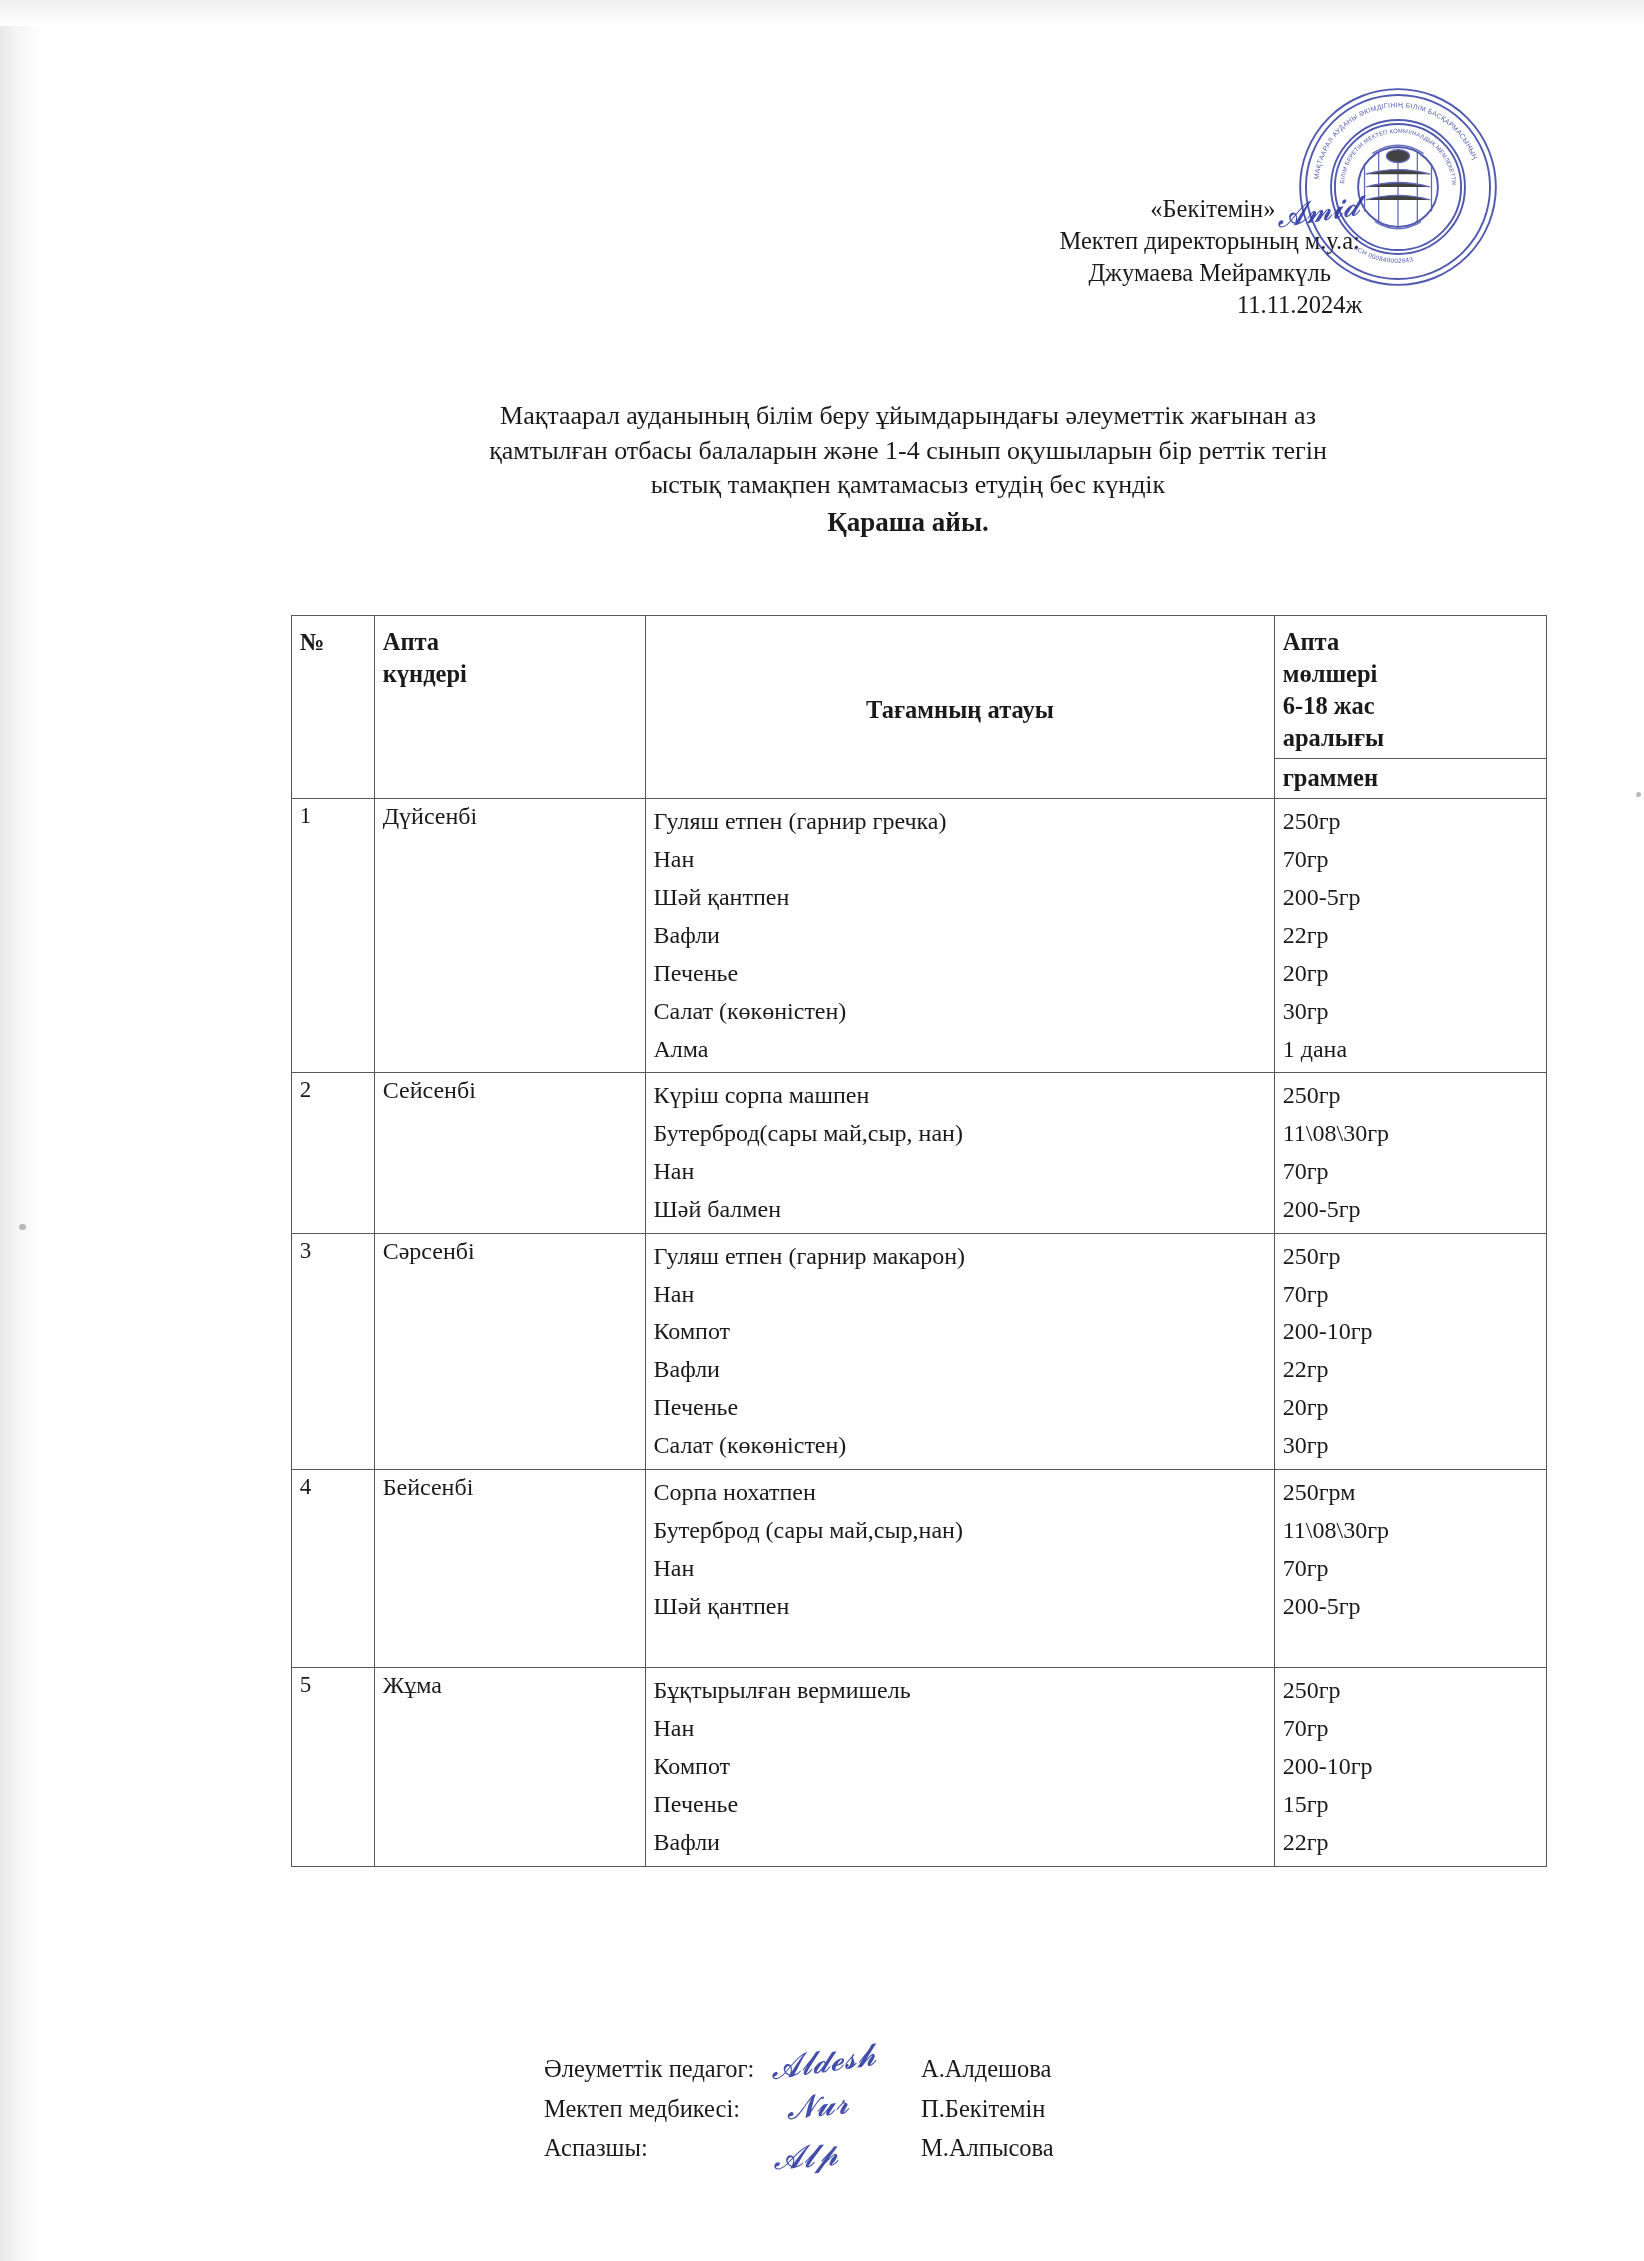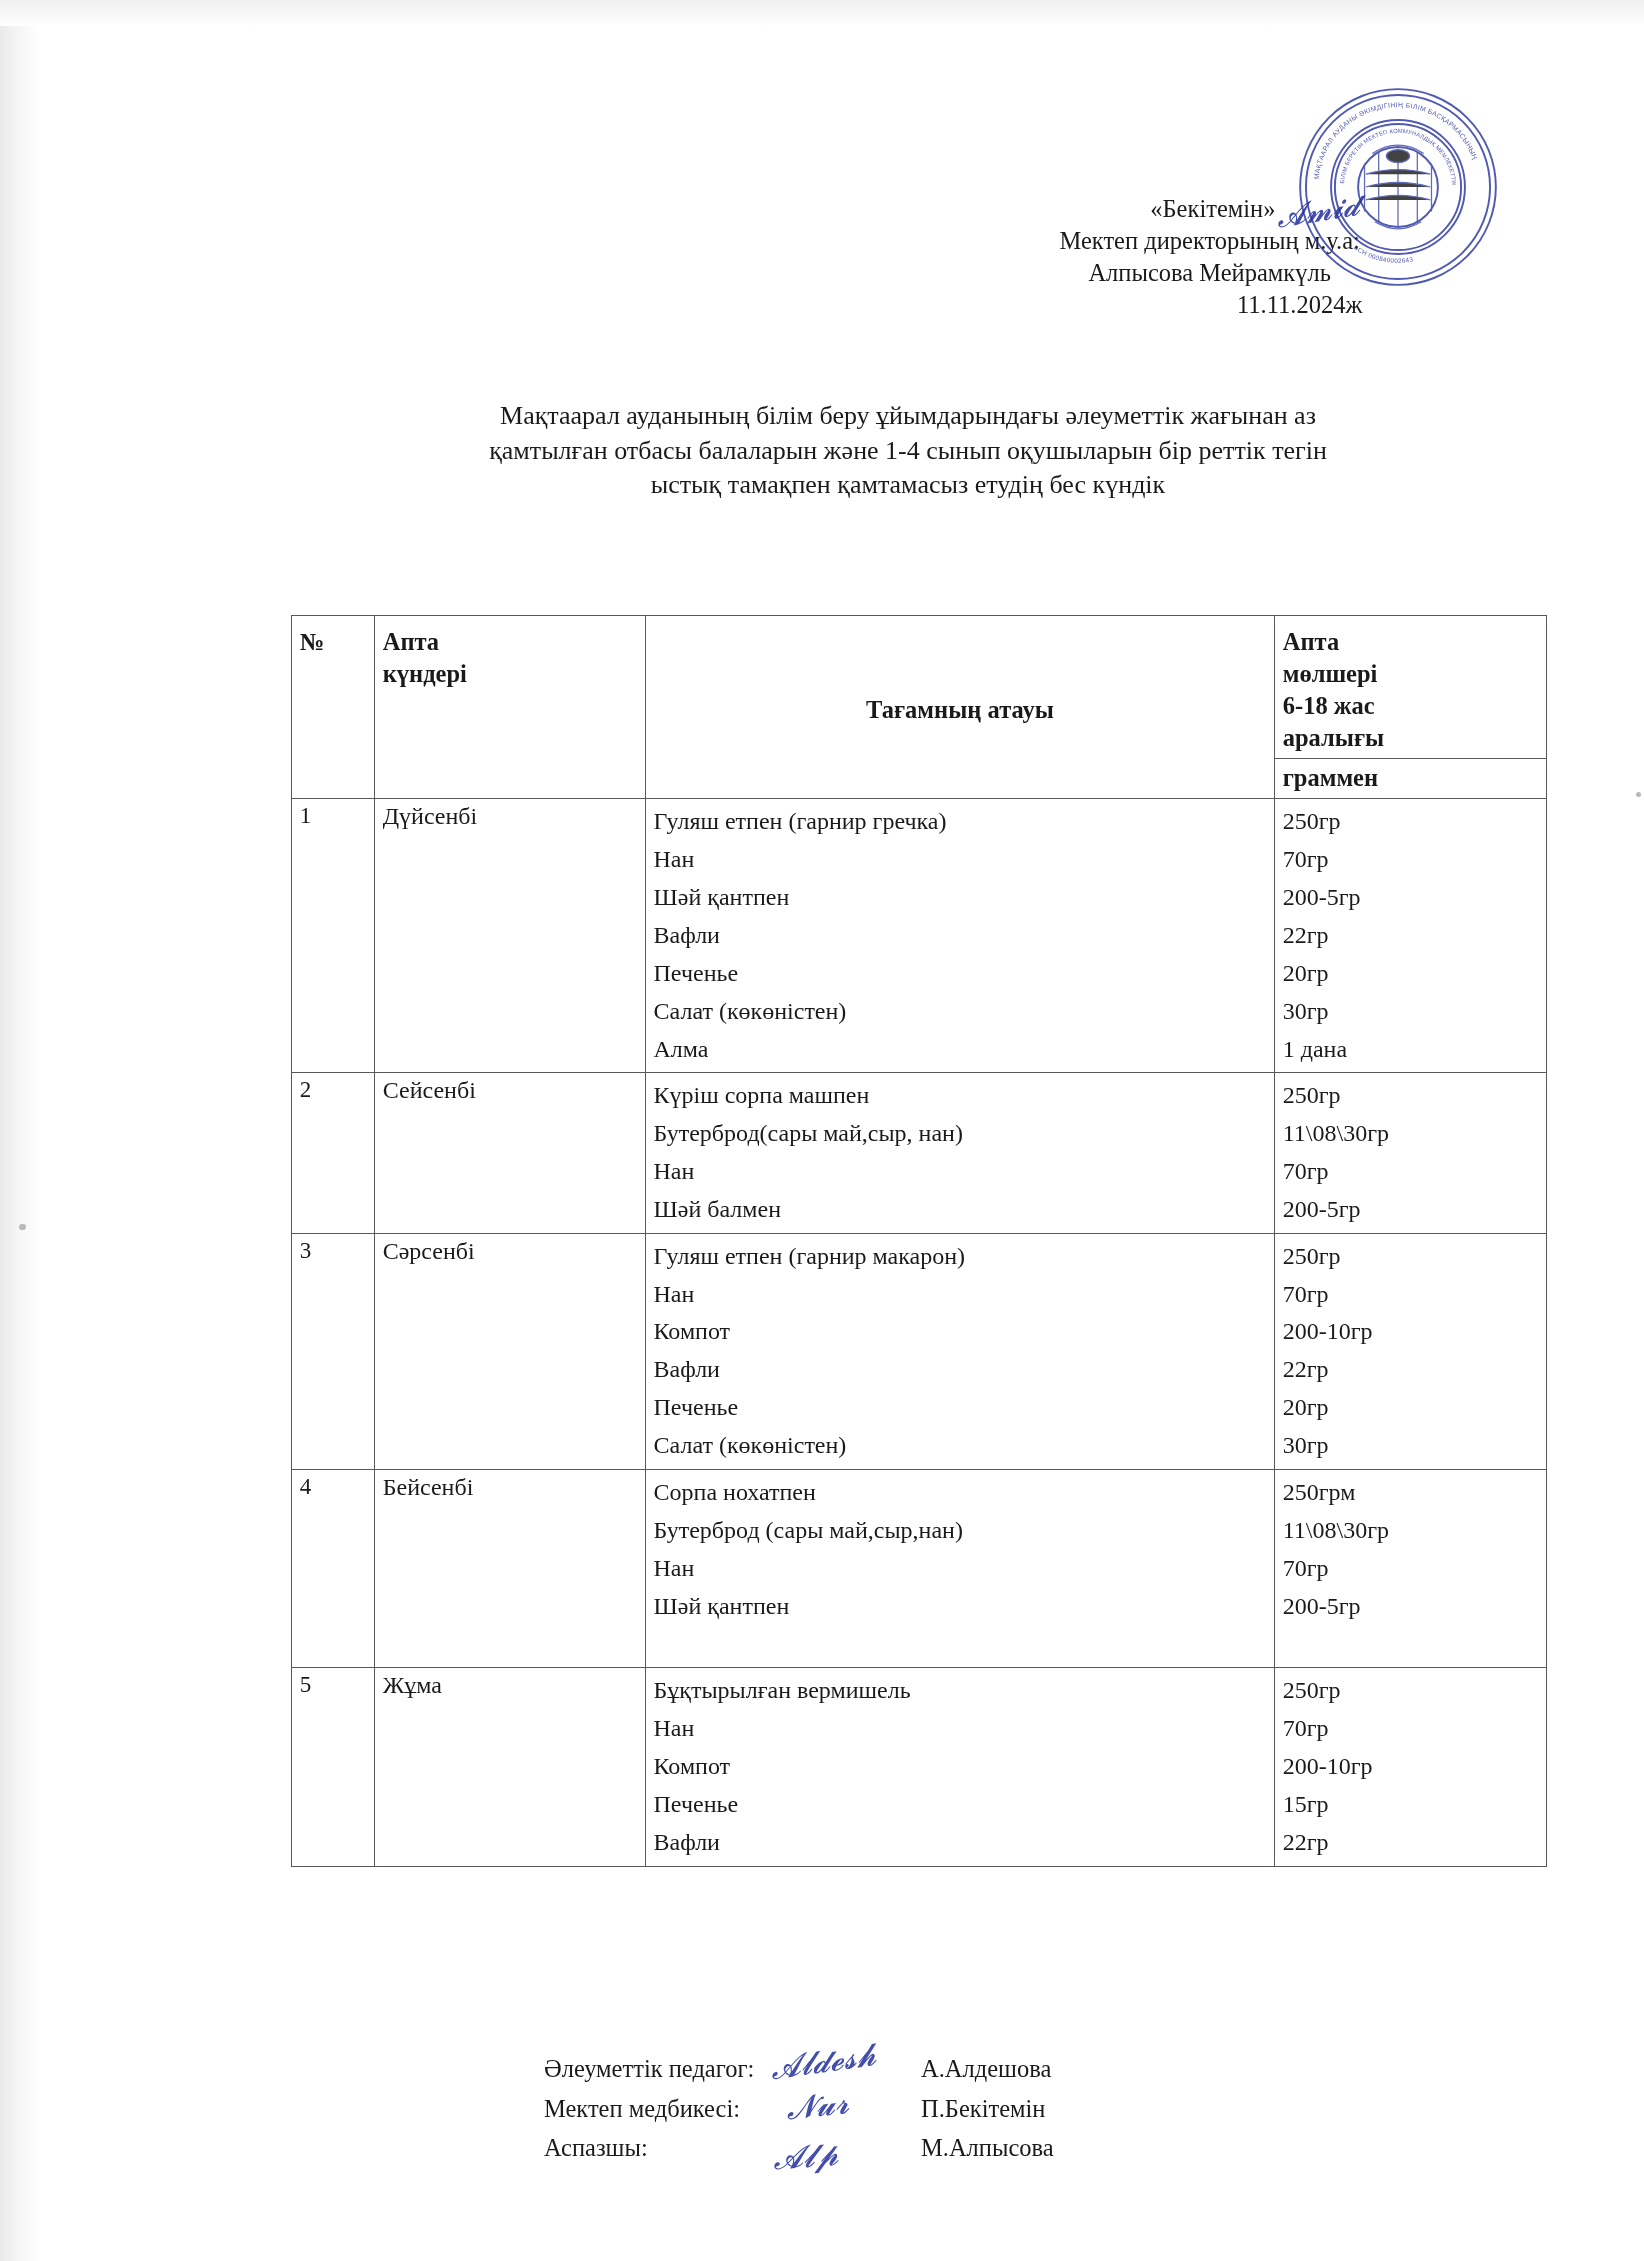--- a/index.html
+++ b/index.html
@@ -162,21 +162,21 @@
 <div class="page">
 
   <div class="scan-shade-left"></div>
   <div class="scan-shade-top"></div>
   <div class="speck" style="left:19.3px; top:1224px; width:6.4px; height:6.4px;"></div>
   <div class="speck" style="left:1636px; top:792px; width:5.2px; height:5.2px;"></div>
 
   <div class="approval">
     <span class="line l1">«Бекітемін»</span>
     <span class="line l2">Мектеп директорының м.у.а:</span>
-    <span class="line l3">Алпысова  Мейрамкүль</span>
+    <span class="line l3">Джумаева  Мейрамкүль</span>
     <span class="line l4">11.11.2024ж</span>
   </div>
 
   <div class="sig-scribble" style="left:1276px; top:193px; font-size:30px; transform:rotate(-9deg);">𝓐𝓶𝓲𝓭</div>
 
   <svg class="stamp" viewBox="0 0 320 320">
     <g stroke="#2b36a0" fill="none" stroke-width="3">
       <circle cx="160" cy="160" r="152"></circle>
       <circle cx="160" cy="160" r="143"></circle>
       <circle cx="160" cy="160" r="104"></circle>
@@ -203,20 +203,21 @@
     </text>
     <text font-size="10" fill="#2b36a0" font-family="'Liberation Sans', sans-serif" letter-spacing="0.5">
       <textPath href="#arcBottom" startOffset="30%">БСН 000840002643</textPath>
     </text>
   </svg>
 
   <div class="title-block">
     <span class="t-line">Мақтаарал ауданының білім беру ұйымдарындағы әлеуметтік жағынан аз</span>
     <span class="t-line">қамтылған отбасы балаларын және 1-4 сынып оқушыларын бір реттік тегін</span>
     <span class="t-line">ыстық тамақпен қамтамасыз етудің бес күндік</span>
+    <span class="title-sub">Қараша  айы.</span>
   </div>
 
   <table class="menu">
     <thead>
       <tr>
         <th class="c-no">№</th>
         <th class="c-day hdr-two">
           <span>Апта</span>
           <span>күндері</span>
         </th>

